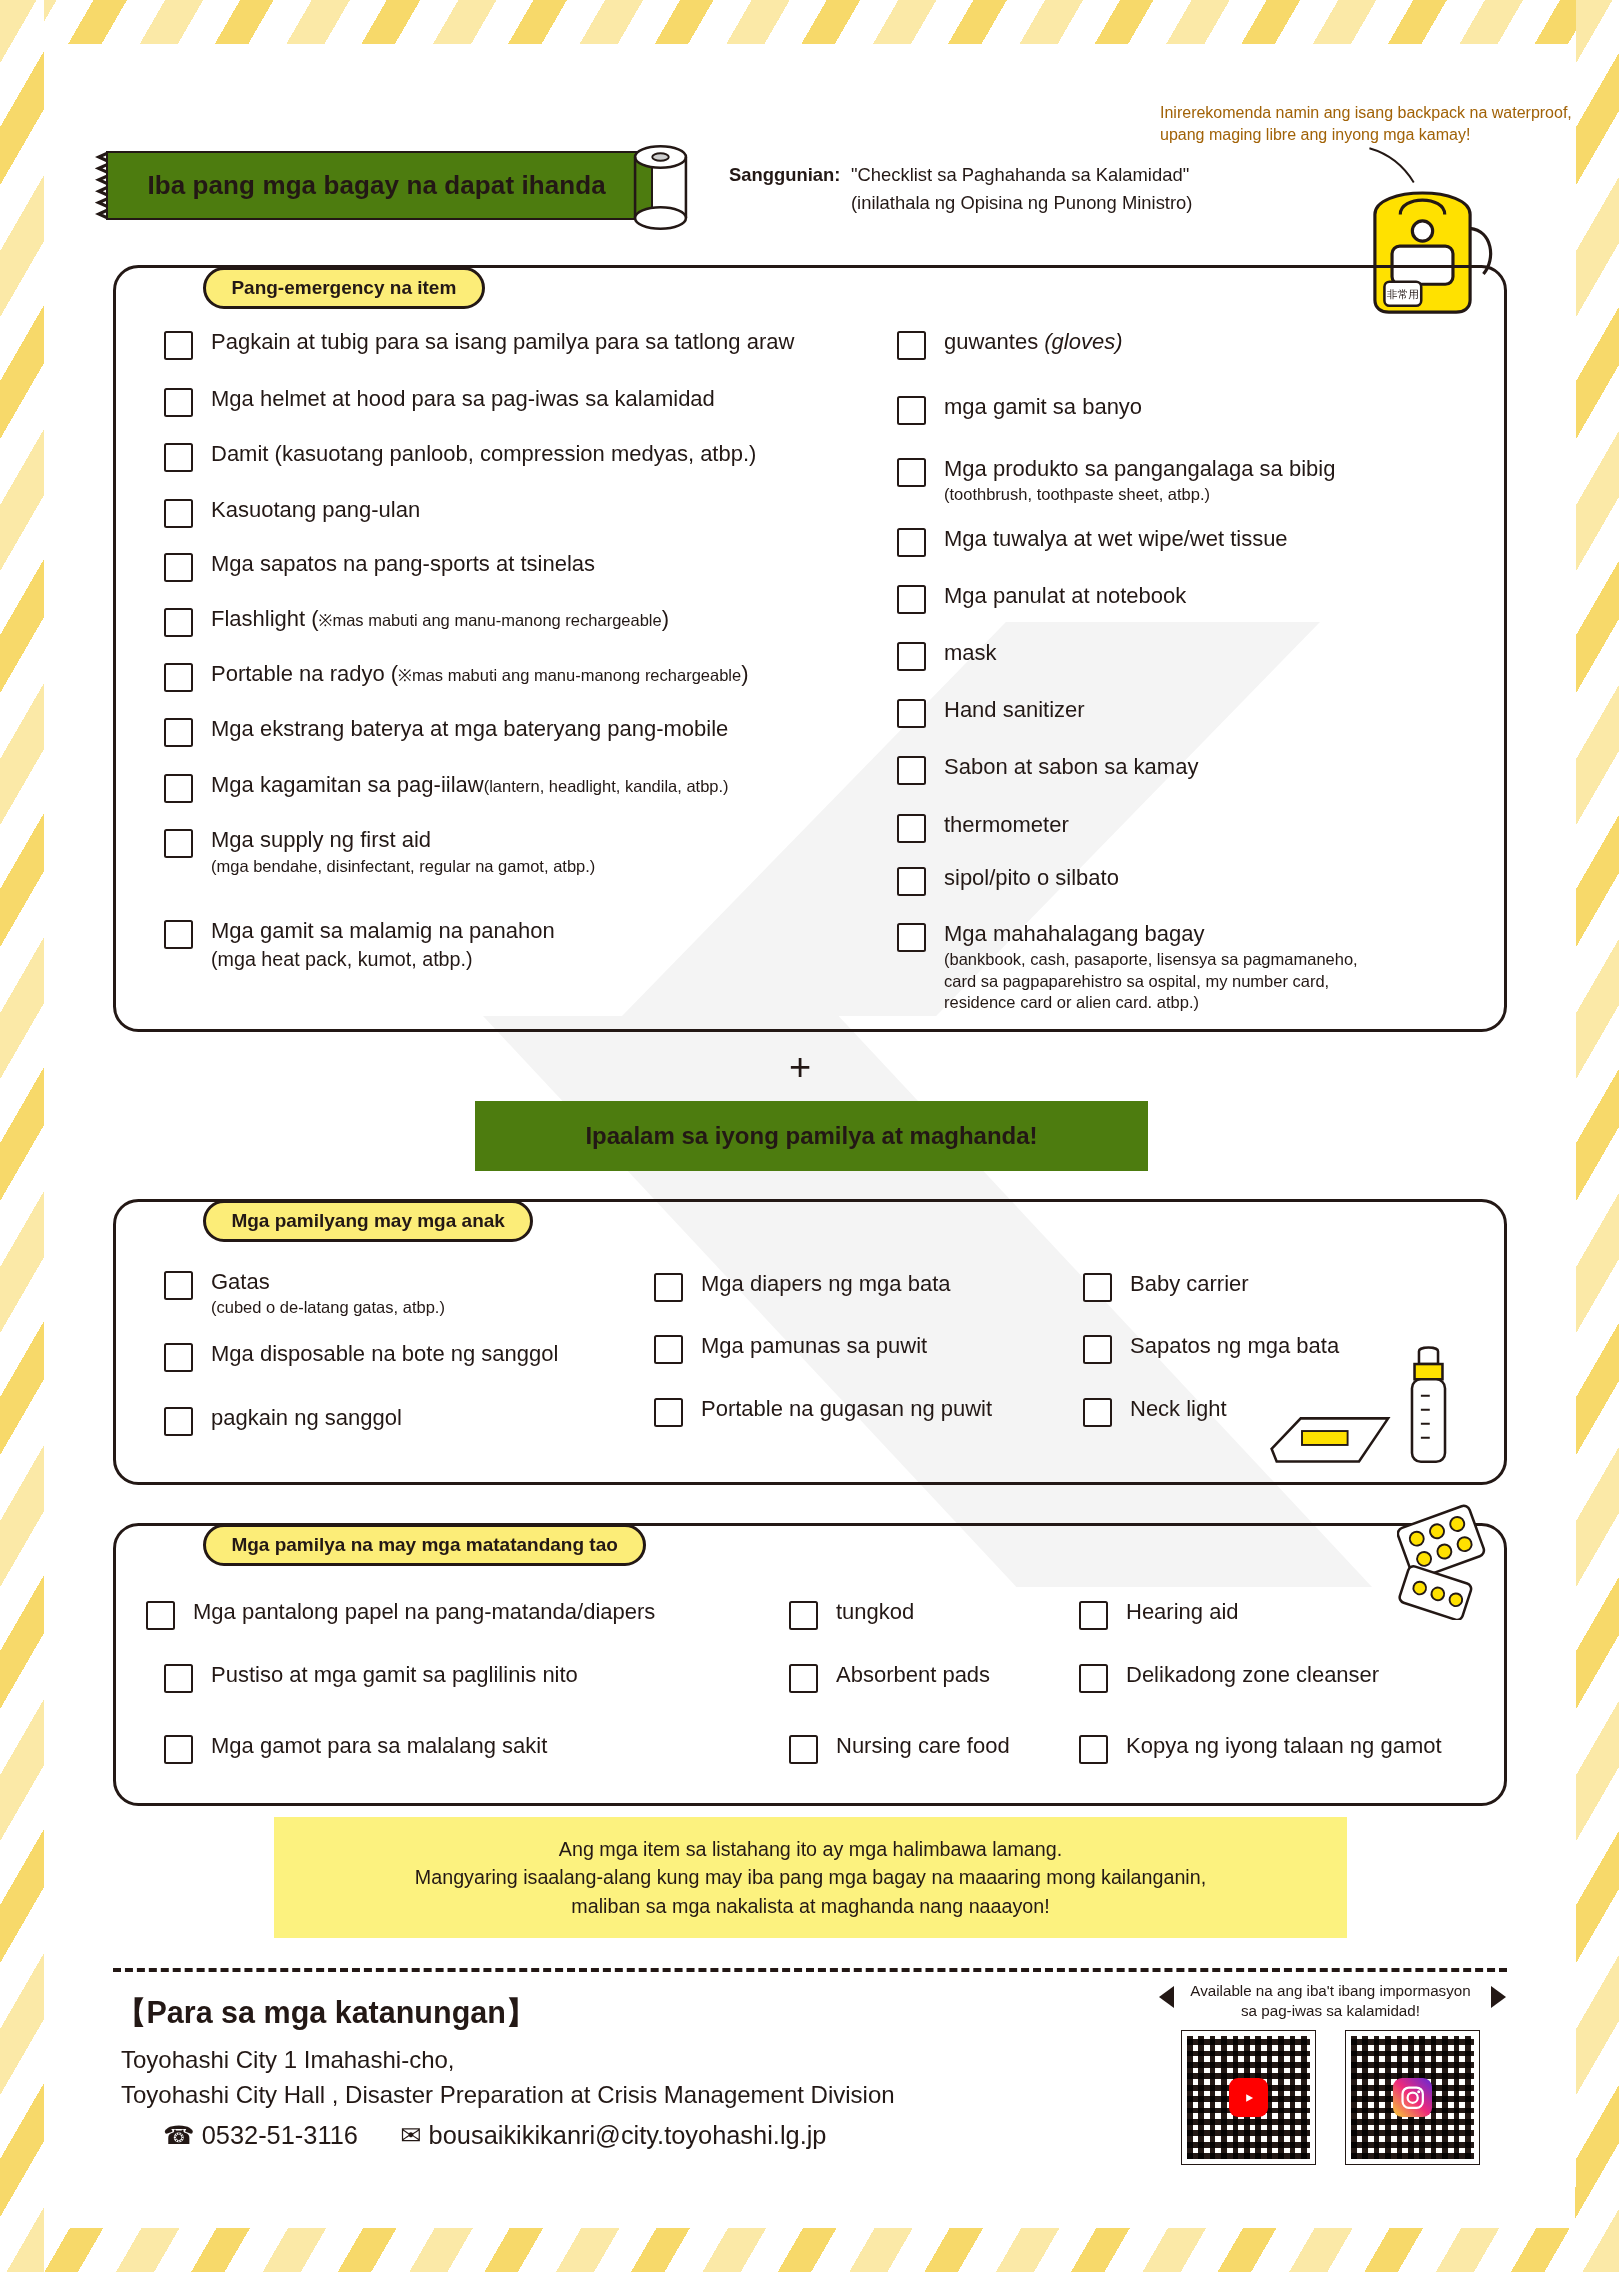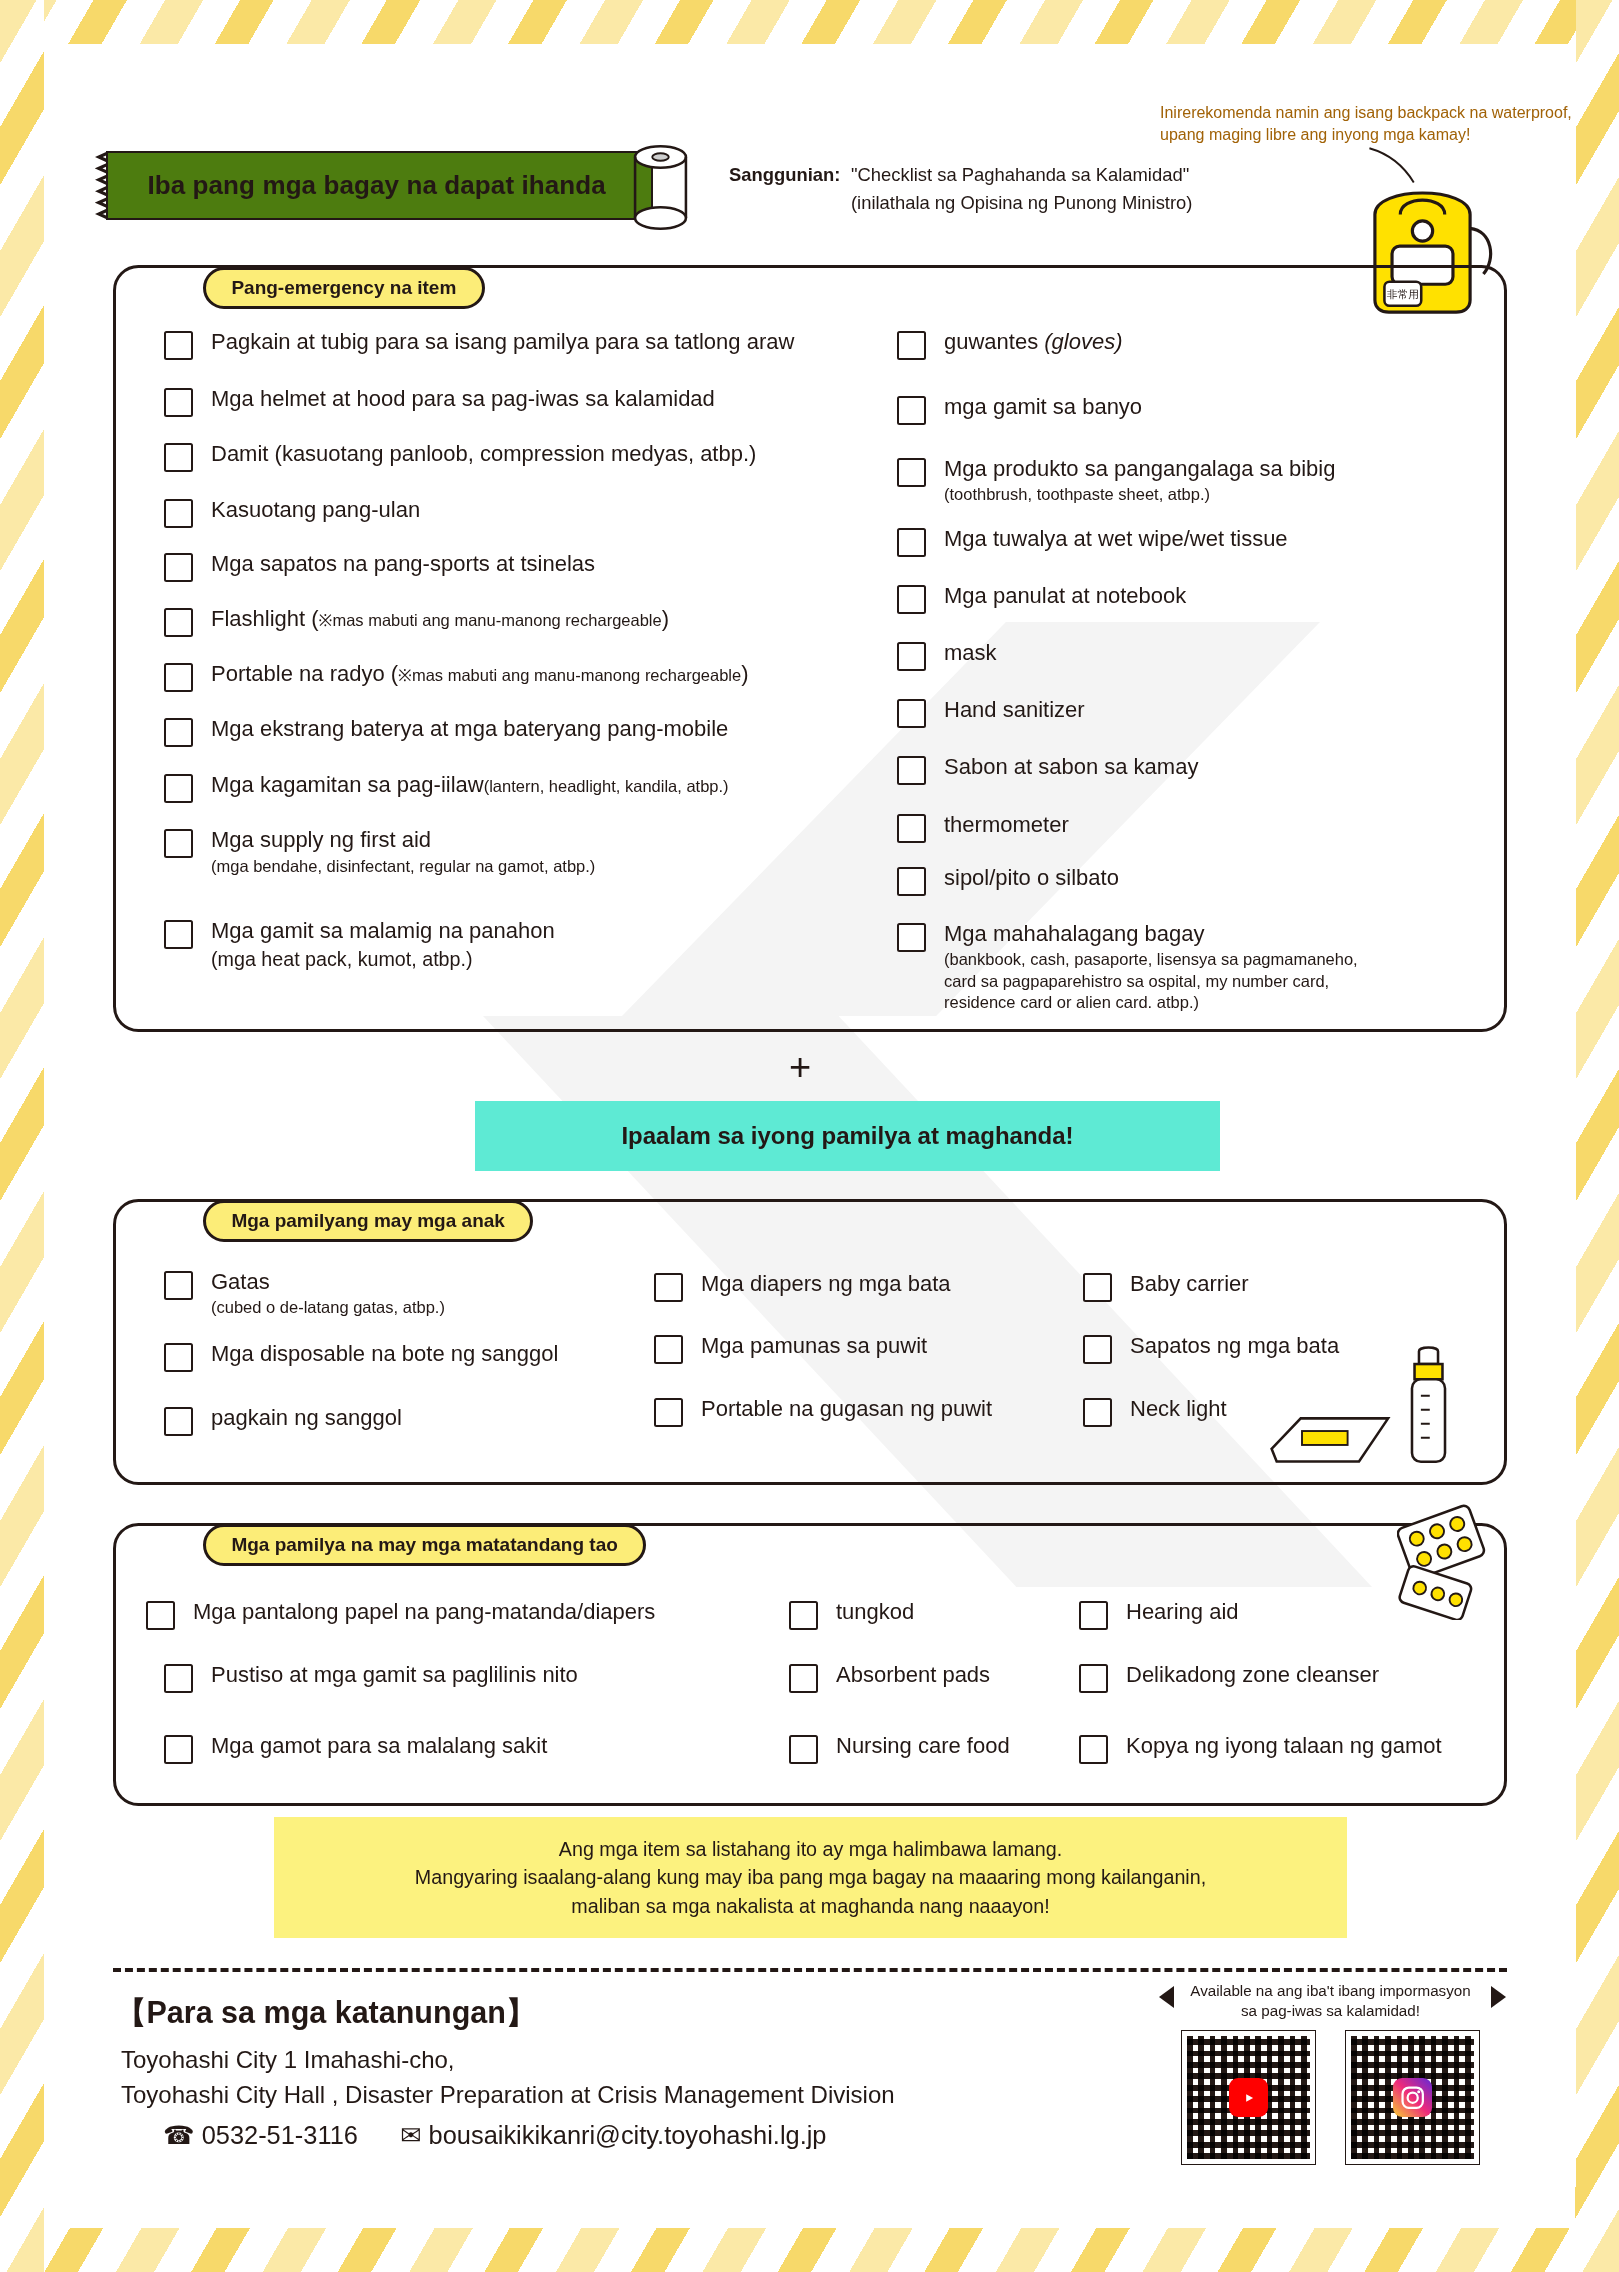--- a/index.html
+++ b/index.html
@@ -217,22 +217,22 @@
     top: 1046px; left: 789px;
     font-size: 38px;
     color: #231815;
     font-weight: 300;
   }
 
   
   .pink-banner {
     position: absolute;
     top: 1101px; left: 475px;
-    width: 745px; height: 70px;
-    background: #5eead4;
+    width: 673px; height: 70px;
+    background: #4d7c0f;
     display: flex;
     align-items: center;
     justify-content: center;
     font-size: 24px;
     font-weight: bold;
     color: #231815;
   }
 
   
   .yellow-note {

